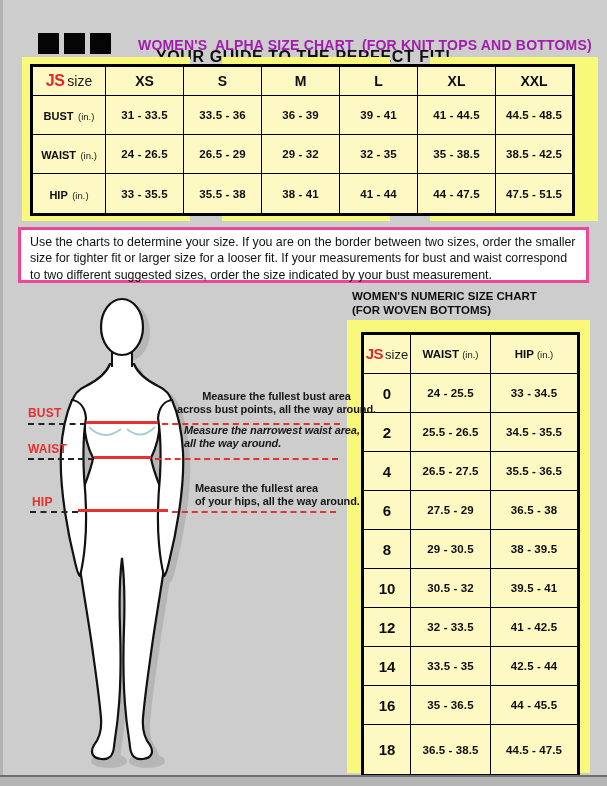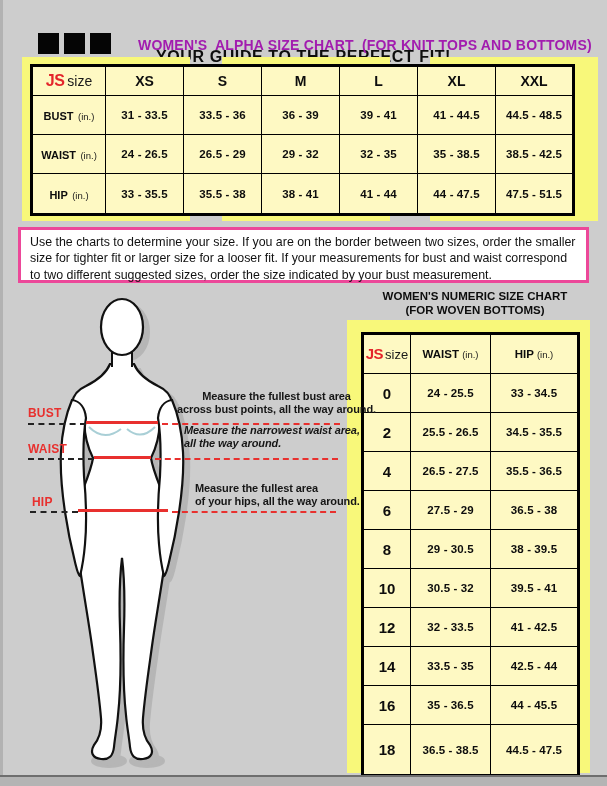--- a/index.html
+++ b/index.html
@@ -28,21 +28,21 @@
   .v{font-size:11.5px; font-weight:bold; color:#0d0d0d; letter-spacing:0.1px;}
   .brand-js{color:#e4252b; font-weight:bold; font-size:16px; letter-spacing:-0.5px;}
   .brand-size{color:#1a1a1a; font-weight:normal; font-size:14px; margin-left:3px;}
   .row-label{font-size:11px; font-weight:bold; color:#0d0d0d;}
   .row-unit{font-size:9.5px; font-weight:normal; color:#1a1a1a;}
 
   .note-box{position:absolute; left:18px; top:227px; width:571px; height:56px; background:#ffffff;
     border:3px solid #ec4899; box-sizing:border-box; padding:4px 9px; font-size:12.4px;
     line-height:1.32; color:#111; }
 
-  .numeric-heading{position:absolute; left:352px; top:289px; width:246px; text-align:center;
+  .numeric-heading{position:absolute; left:352px; top:289px; width:246px; text-align:left;
     font-size:11.5px; font-weight:bold; color:#0d0d0d; line-height:14px;}
   .num-yellow{position:absolute; left:347px; top:320px; width:243px; height:453px; background:#f8f87a;}
   .num-table{position:absolute; left:361px; top:332px; width:216px; height:429px; border:3px solid #000;}
   .num-table th{font-size:11.5px; font-weight:bold;}
   .num-size{font-size:15px; font-weight:bold; color:#0d0d0d;}
 
   .fig-svg{position:absolute; left:0; top:295px; z-index:1;}
   .meas-label{position:absolute; z-index:3; color:#e8302e; font-size:12px; font-weight:bold; letter-spacing:0.2px;}
   .lbl-bust{left:28px; top:406px;} .lbl-waist{left:28px; top:442px;} .lbl-hip{left:32px; top:495px;}
   .dash-black{position:absolute; z-index:2; border-top:2px dashed #222; height:0;}

